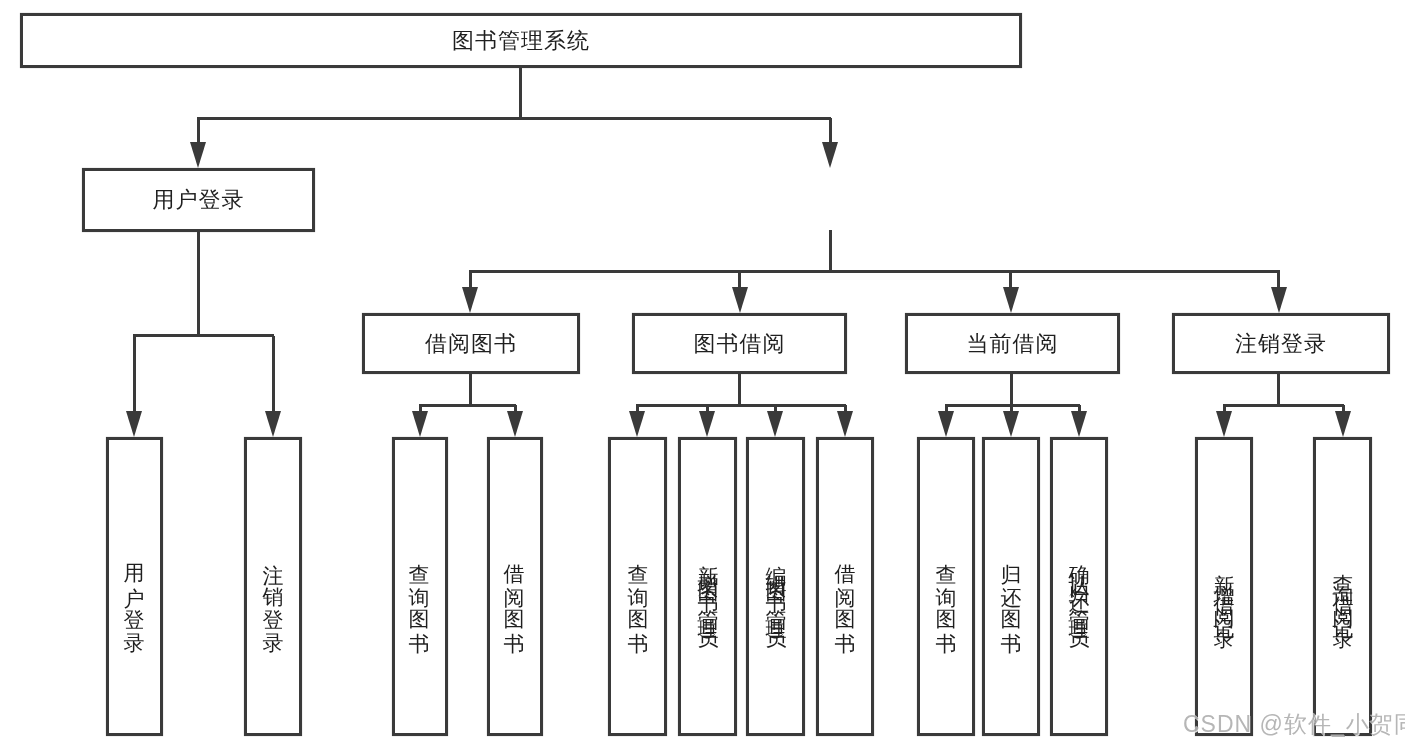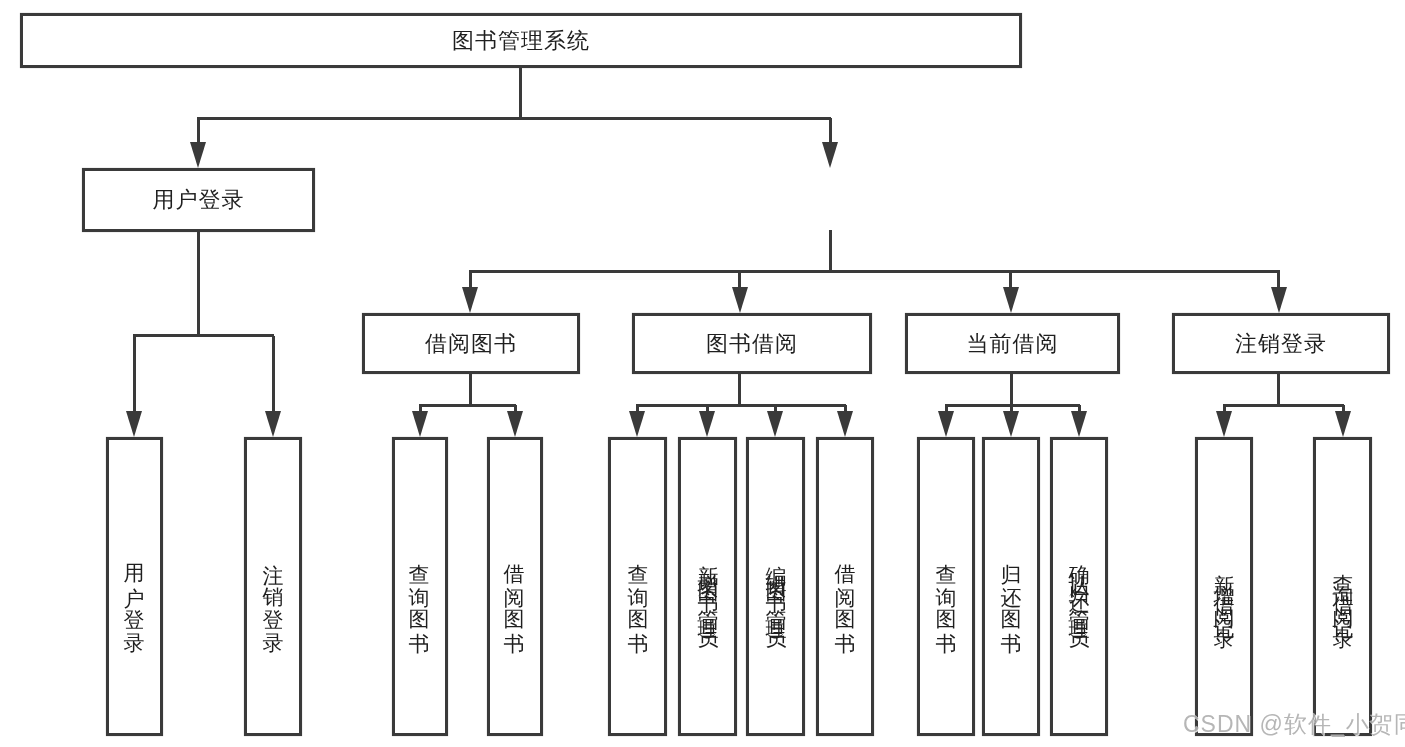--- a/index.html
+++ b/index.html
@@ -50,21 +50,21 @@
 </head>
 <body>
 
 <div class="canvas">
 
   <div class="node root">图书管理系统</div>
 
   <div class="node l2" style="left:82px;">用户登录</div>
 
   <div class="node l3" style="left:362px;width:218px;">借阅图书</div>
-  <div class="node l3" style="left:632px;width:240px;">图书借阅</div>
+  <div class="node l3" style="left:632px;width:215px;">图书借阅</div>
   <div class="node l3" style="left:905px;width:215px;text-align:center;">当前借阅</div>
   <div class="node l3" style="left:1172px;width:218px;">注销登录</div>
 
   <div class="node vnode sp-wide" style="left:106px;width:57px;">用户登录</div>
   <div class="node vnode sp-wide" style="left:244px;width:58px;">注销登录</div>
 
   <div class="node vnode sp-wide" style="left:392px;width:56px;">查询图书</div>
   <div class="node vnode sp-wide" style="left:487px;width:56px;">借阅图书</div>
 
   <div class="node vnode sp-wide" style="left:608px;width:59px;">查询图书</div>

